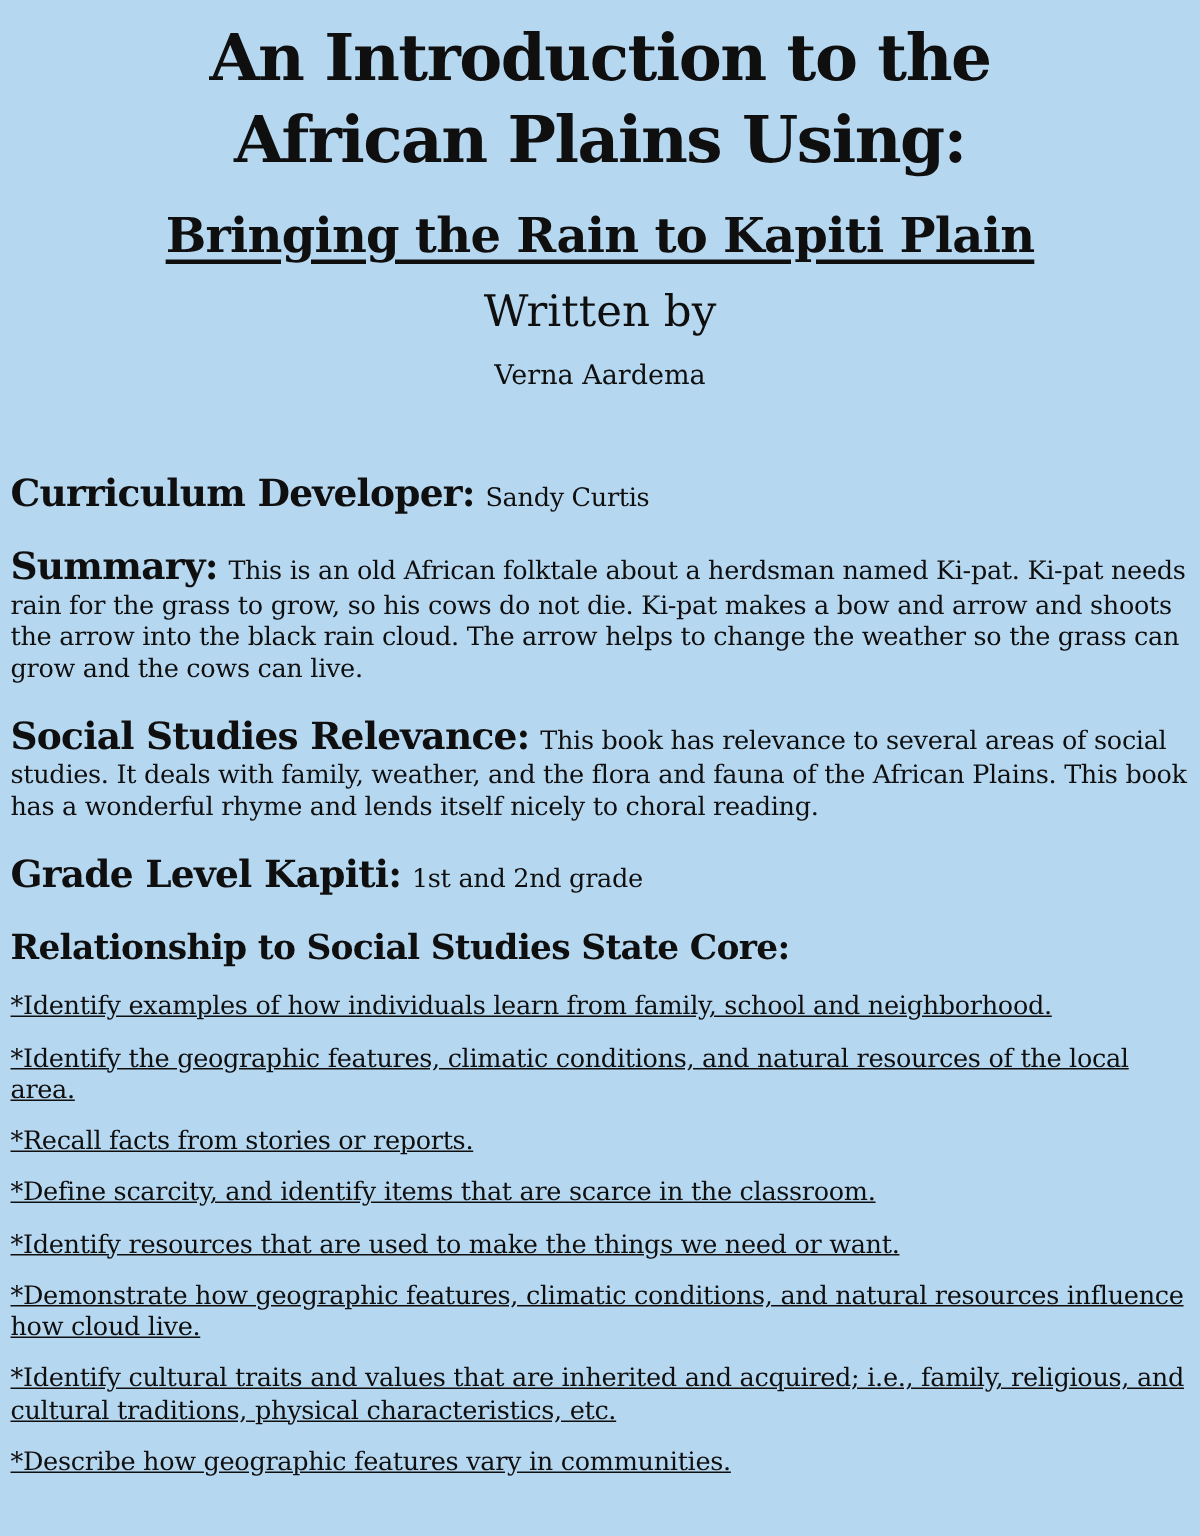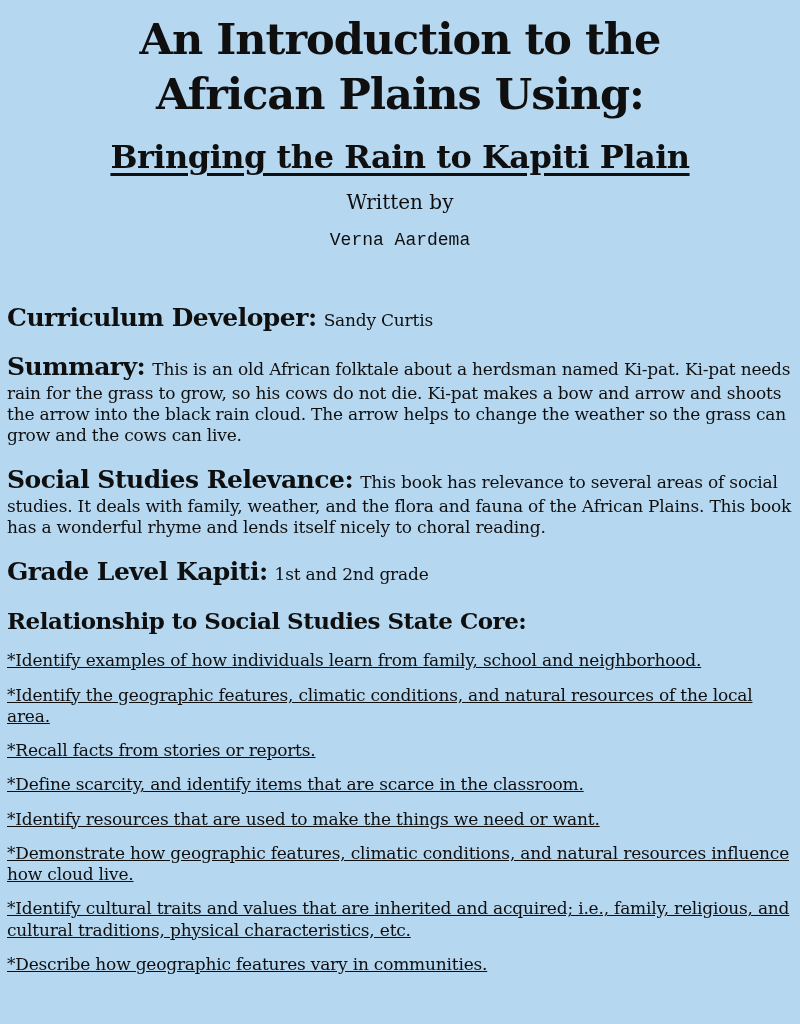--- a/index.html
+++ b/index.html
@@ -22,22 +22,22 @@
   .book-title-row { margin-top: 16px; text-align: center; }
   .book-title {
     display: inline-block;
     font-weight: bold;
     font-size: 32px;
     letter-spacing: -0.5px;
     text-decoration: underline;
     text-decoration-thickness: 3px;
     text-underline-offset: 5px;
   }
-  .written-by { font-size: 20px; margin-top: 14px; }
-  .author { font-size: 18px; margin-top: 16px; font-family: Liberation Mono, monospace; }
+  .written-by { font-size: 29px; margin-top: 14px; }
+  .author { font-size: 18px; margin-top: 16px; }
   .published { font-size: 18px; margin-top: 14px; }
   .main { padding: 0 7px; margin-top: 52px; }
   .section {
     font-size: 17px;
     line-height: 1.25;
     margin-bottom: 18px;
     letter-spacing: -0.2px;
   }
   .section-label {
     font-size: 25px;

